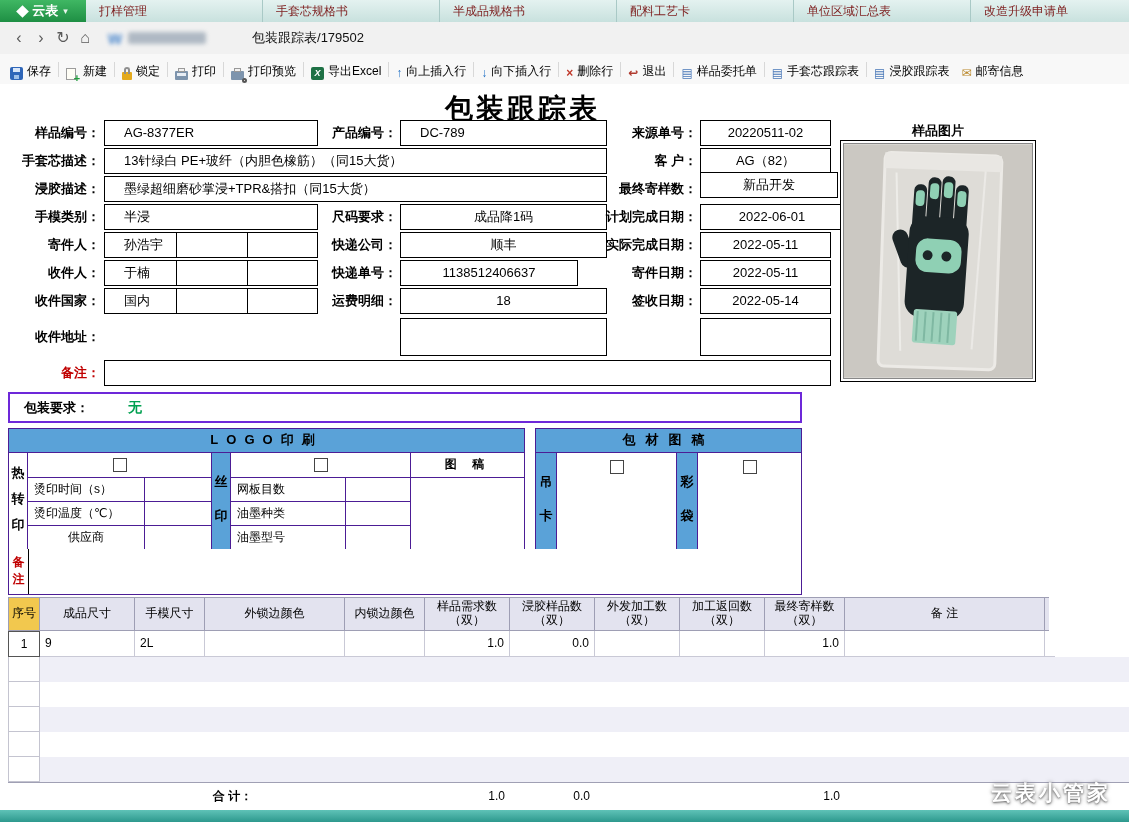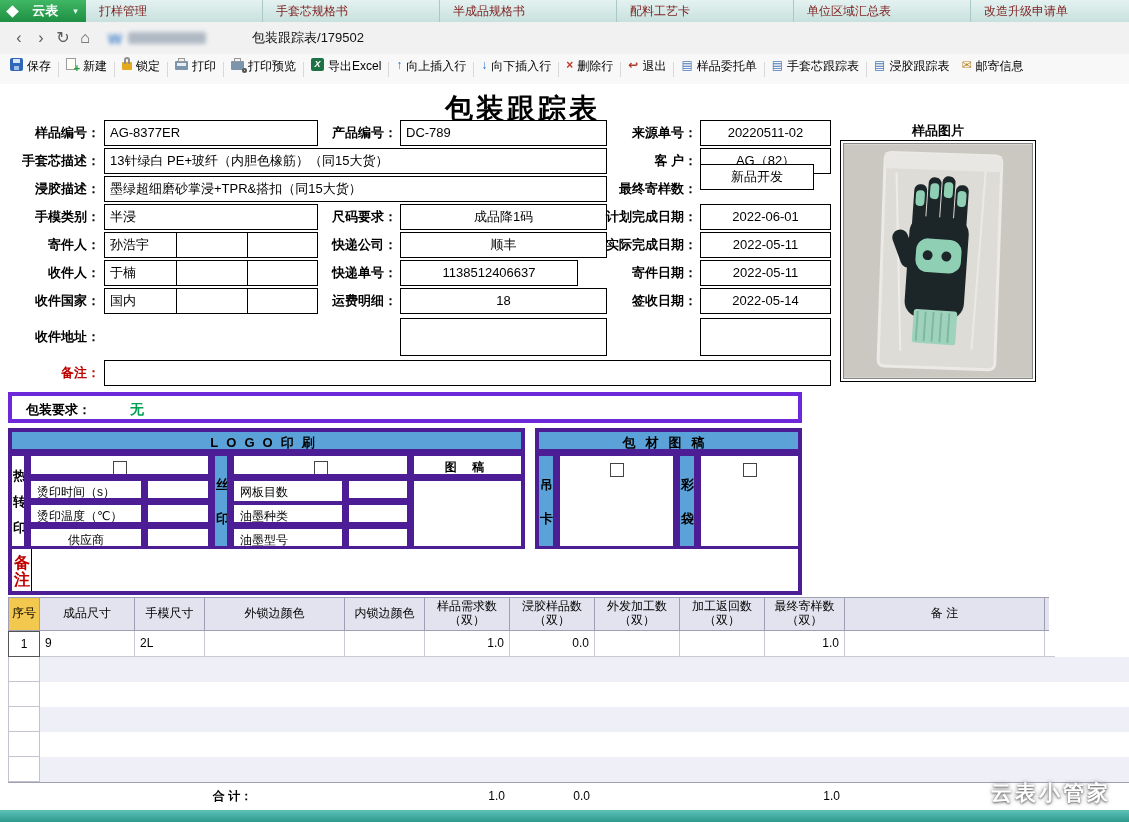--- a/index.html
+++ b/index.html
@@ -3,39 +3,39 @@
 <meta charset="utf-8">
 <style>
   html,body{margin:0;padding:0;background:#fff}
   .screen{position:relative;width:1129px;height:822px;overflow:hidden;background:#fff;
     font-family:"Liberation Sans","DejaVu Sans",sans-serif;color:#000;font-size:13px}
 
   
   .topbar{position:absolute;top:0;left:0;right:0;height:22px;display:flex;
     background:linear-gradient(#e4f2f0,#c8e1de);border-bottom:1px solid #9fc2bf}
   .logo-btn{flex:0 0 86px;background:linear-gradient(#3fb763,#1e8f44);color:#fff;font-weight:bold;
-    font-size:13px;display:flex;align-items:center;justify-content:center;gap:15px;cursor:pointer}
+    font-size:13px;display:flex;align-items:center;justify-content:center;gap:5px;cursor:pointer}
   .logo-diamond{width:9px;height:9px;background:#fff;transform:rotate(45deg);display:inline-block}
   .logo-caret{font-size:9px;opacity:.9}
   .top-tab{flex:0 0 163px;display:flex;align-items:center;padding-left:13px;font-size:12px;
     color:#7d1d1d;border-right:1px solid #a9c9c6;white-space:nowrap;overflow:hidden;cursor:pointer}
 
   
   .navbar{position:absolute;top:22px;left:0;right:0;height:32px;background:#f1f1f1;
     border-bottom:1px solid #dcdcdc;display:flex;align-items:center;padding-left:8px}
   .nav-ic{color:#5a5a5a;font-size:16px;width:22px;text-align:center;cursor:pointer;line-height:30px}
   .brand{display:flex;align-items:center;gap:6px;margin-left:12px;filter:blur(2.3px);opacity:.75}
   .bw{font-size:18px;font-weight:bold;color:#1565c0}
   .bblock{width:78px;height:12px;background:#9aa7b5;border-radius:2px}
   .doc-tab{margin-left:46px;font-size:13px;color:#111;cursor:pointer}
 
   
   .toolbar{position:absolute;top:54px;left:0;right:0;height:30px;background:#f8f8f8;
     border-bottom:1px solid #d5d5d5;display:flex;align-items:center;padding-left:4px;font-size:12px}
-  .tb{display:flex;align-items:flex-start;padding:0 6px;height:22px;cursor:pointer;white-space:nowrap}
+  .tb{display:flex;align-items:flex-end;padding:0 6px;height:22px;cursor:pointer;white-space:nowrap}
   .sep{width:1px;height:15px;background:#d8d8d8;margin:0 1px}
   .ic{display:inline-block;position:relative;width:13px;height:13px;margin-right:4px;flex:none}
   .ic-save{background:#2f66b8;border-radius:2px}
   .ic-save::before{content:"";position:absolute;top:1px;left:3px;right:3px;height:4px;background:#d9e6f8}
   .ic-save::after{content:"";position:absolute;bottom:1px;left:4px;right:4px;height:4px;background:#9fc0e8}
   .ic-new{width:10px;height:12px;background:#fffef6;border:1px solid #9c9c9c;box-sizing:border-box;margin-right:7px}
   .ic-new::after{content:"+";position:absolute;right:-5px;bottom:-5px;color:#1f9b3a;font-weight:bold;font-size:11px}
   .ic-lock{width:10px;height:8px;background:#e3aa1e;border-radius:1px;margin-top:4px}
   .ic-lock::before{content:"";position:absolute;top:-5px;left:2px;width:6px;height:7px;
     border:2px solid #8f8f8f;border-bottom:none;border-radius:4px 4px 0 0;box-sizing:border-box}
@@ -47,45 +47,45 @@
   .ic-preview::after{content:"";position:absolute;right:-3px;bottom:-3px;width:5px;height:5px;
     border:2px solid #555;border-radius:50%;background:rgba(255,255,255,.8);box-sizing:border-box}
   .ic-excel{background:#1e7145;color:#fff;text-align:center;font-weight:bold;font-size:9px;line-height:13px;border-radius:2px}
   .ci{font-style:normal;margin-right:4px;font-weight:bold;font-size:12px}
 
   
   .content{position:absolute;top:84px;left:0;width:1129px;height:726px;background:#fff}
   .title{position:absolute;top:6px;left:0;width:1045px;text-align:center;font-size:28px;font-weight:bold;letter-spacing:3px}
   .lbl{position:absolute;height:26px;line-height:26px;font-size:13px;font-weight:600;text-align:right;white-space:nowrap}
   .box{position:absolute;height:26px;line-height:24px;border:1px solid #000;background:#fff;font-size:13px;
-    padding:0 5px;box-sizing:border-box;white-space:nowrap;overflow:hidden;cursor:text}
+    padding:0 19px;box-sizing:border-box;white-space:nowrap;overflow:hidden;cursor:text}
   .center{text-align:center}.right{text-align:right}
   .tall{height:38px;line-height:36px}
   .small{font-size:11px}
   .divline{position:absolute;top:0;bottom:0;width:1px;background:#000}
   .red{color:#C00000}
 
   .img-label{position:absolute;left:840px;top:38px;width:196px;text-align:center;font-size:13px;font-weight:600}
   .img-frame{position:absolute;left:840px;top:56px;width:196px;height:242px;border:1px solid #000;
     padding:2px;box-sizing:border-box;background:#fff}
   .img-frame svg{display:block;width:100%;height:100%;border:1px solid #888;box-sizing:border-box}
 
-  .pack{position:absolute;left:8px;top:308px;width:794px;height:31px;border:4px solid #6d28d9;box-sizing:border-box;background:#fff}
+  .pack{position:absolute;left:8px;top:308px;width:794px;height:31px;border:2px solid #6d28d9;box-sizing:border-box;background:#fff}
   .pack-lbl{position:absolute;left:14px;top:0;line-height:27px;font-weight:bold;font-size:13px}
   .pack-val{position:absolute;left:118px;top:0;line-height:27px;font-weight:bold;font-size:14px;color:#00A050}
 
-  .cell{position:absolute;border:4px solid #4c1d95;box-sizing:border-box;background:#fff;font-size:12px;overflow:hidden}
+  .cell{position:absolute;border:1px solid #4c1d95;box-sizing:border-box;background:#fff;font-size:12px;overflow:hidden}
   .blue{background:#5aa2d8;font-weight:bold}
   .hdr{text-align:center;line-height:22px;letter-spacing:8px;font-size:13px}
   .lblc{padding-left:6px;line-height:23px}
   .cbrow{text-align:center;line-height:22px}
   .vtin{display:block;width:15px;margin:7px auto 0;line-height:26px;word-break:break-all;
     text-align:center;font-weight:bold;font-size:13px}
   .vtin.two{line-height:34px;margin-top:12px}
-  .vtin.rem{line-height:17px;margin-top:5px;font-size:16px;font-weight:bold}
+  .vtin.rem{line-height:17px;margin-top:5px;font-size:12px;font-weight:bold}
   .cb{display:inline-block;width:12px;height:12px;border:1px solid #444;background:#fff;vertical-align:middle;cursor:pointer}
 
   
   .dtable{position:absolute;left:8px;top:513px;width:1121px;font-size:12px}
   .drow{display:flex}
   .c0{width:32px}.c1{width:95px}.c2{width:70px}.c3{width:140px}.c4{width:80px}
   .c5,.c6,.c7,.c8{width:85px}.c9{width:80px}.c10{width:200px}.cf{flex:1}
   .dhead{height:34px}
   .hc{border-right:1px solid #9e9eb4;border-top:1px solid #9e9eb4;border-bottom:1px solid #9e9eb4;
     background:#E3E3EF;display:flex;align-items:center;justify-content:center;text-align:center;
@@ -238,28 +238,28 @@
     <div class="img-label">样品图片</div>
 
     <div class="lbl" style="left:8px;top:64px;width:92px">手套芯描述：</div>
     <div class="box" style="left:104px;top:64px;width:503px">13针绿白 PE+玻纤（内胆色橡筋）（同15大货）</div>
     <div class="lbl" style="left:598px;top:64px;width:99px">客 户：</div>
     <div class="box center" style="left:700px;top:64px;width:131px">AG（82）</div>
 
     <div class="lbl" style="left:8px;top:92px;width:92px">浸胶描述：</div>
     <div class="box" style="left:104px;top:92px;width:503px">墨绿超细磨砂掌浸+TPR&amp;搭扣（同15大货）</div>
     <div class="lbl" style="left:598px;top:92px;width:99px">最终寄样数：</div>
-    <div class="box center" style="left:700px;top:80px;width:114px">新品开发</div>
+    <div class="box center" style="left:700px;top:88px;width:138px">新品开发</div>
 
     <div class="lbl" style="left:8px;top:120px;width:92px">手模类别：</div>
     <div class="box" style="left:104px;top:120px;width:214px">半浸</div>
     <div class="lbl" style="left:320px;top:120px;width:77px">尺码要求：</div>
     <div class="box center" style="left:400px;top:120px;width:207px">成品降1码</div>
     <div class="lbl" style="left:598px;top:120px;width:99px">计划完成日期：</div>
-    <div class="box center" style="left:700px;top:120px;width:131px">2022-06-01</div>
+    <div class="box center" style="left:700px;top:120px;width:144px">2022-06-01</div>
 
     <div class="lbl" style="left:8px;top:148px;width:92px">寄件人：</div>
     <div class="box" style="left:104px;top:148px;width:214px">
       <span>孙浩宇</span>
       <i class="divline" style="left:71px"></i><i class="divline" style="left:142px"></i>
     </div>
     <div class="lbl" style="left:320px;top:148px;width:77px">快递公司：</div>
     <div class="box center" style="left:400px;top:148px;width:207px">顺丰</div>
     <div class="lbl" style="left:598px;top:148px;width:99px">实际完成日期：</div>
     <div class="box center" style="left:700px;top:148px;width:131px">2022-05-11</div>

